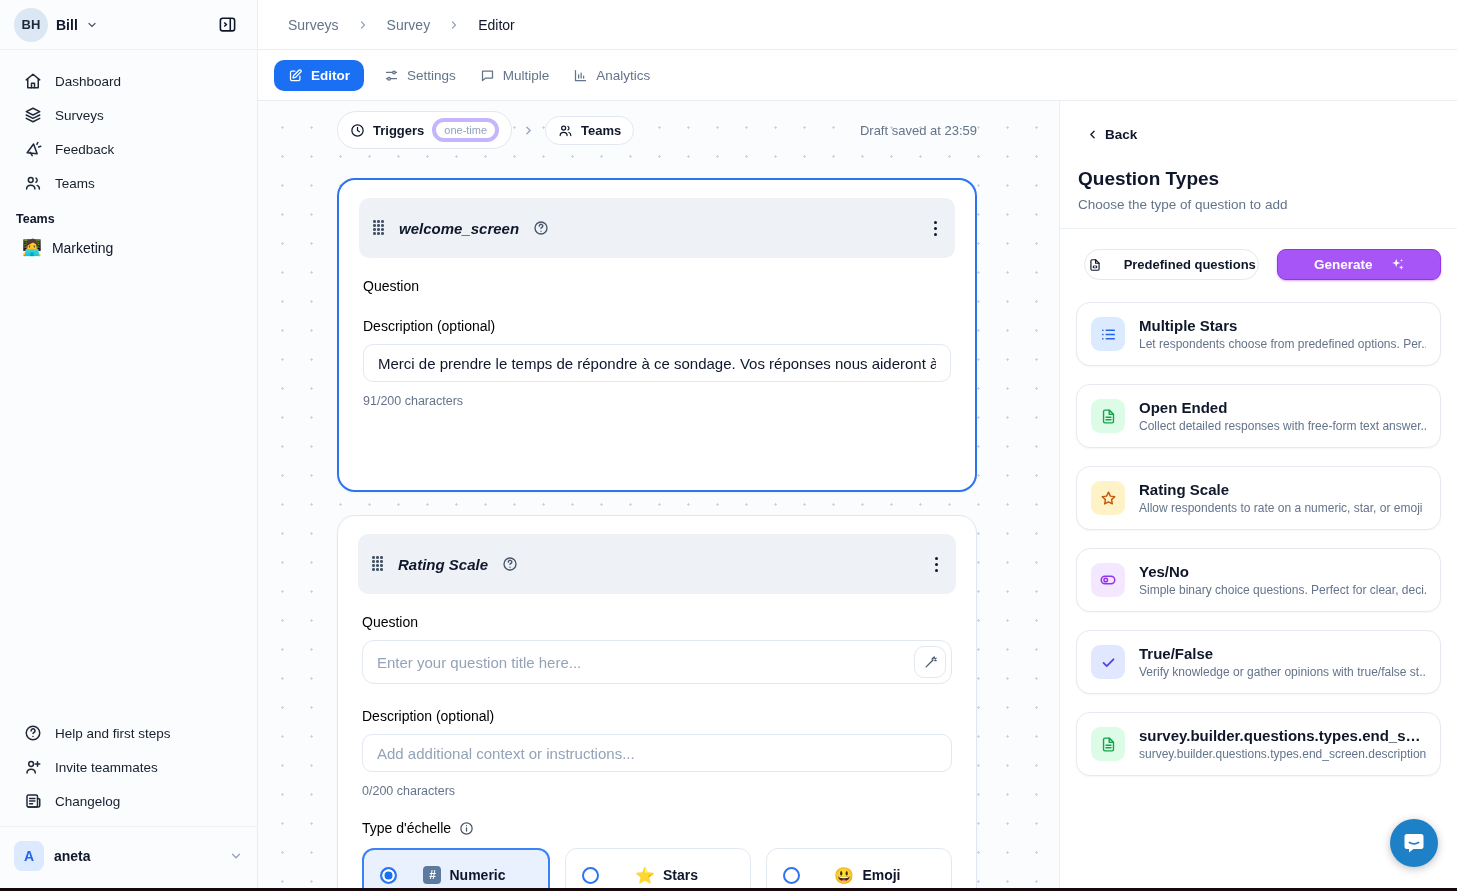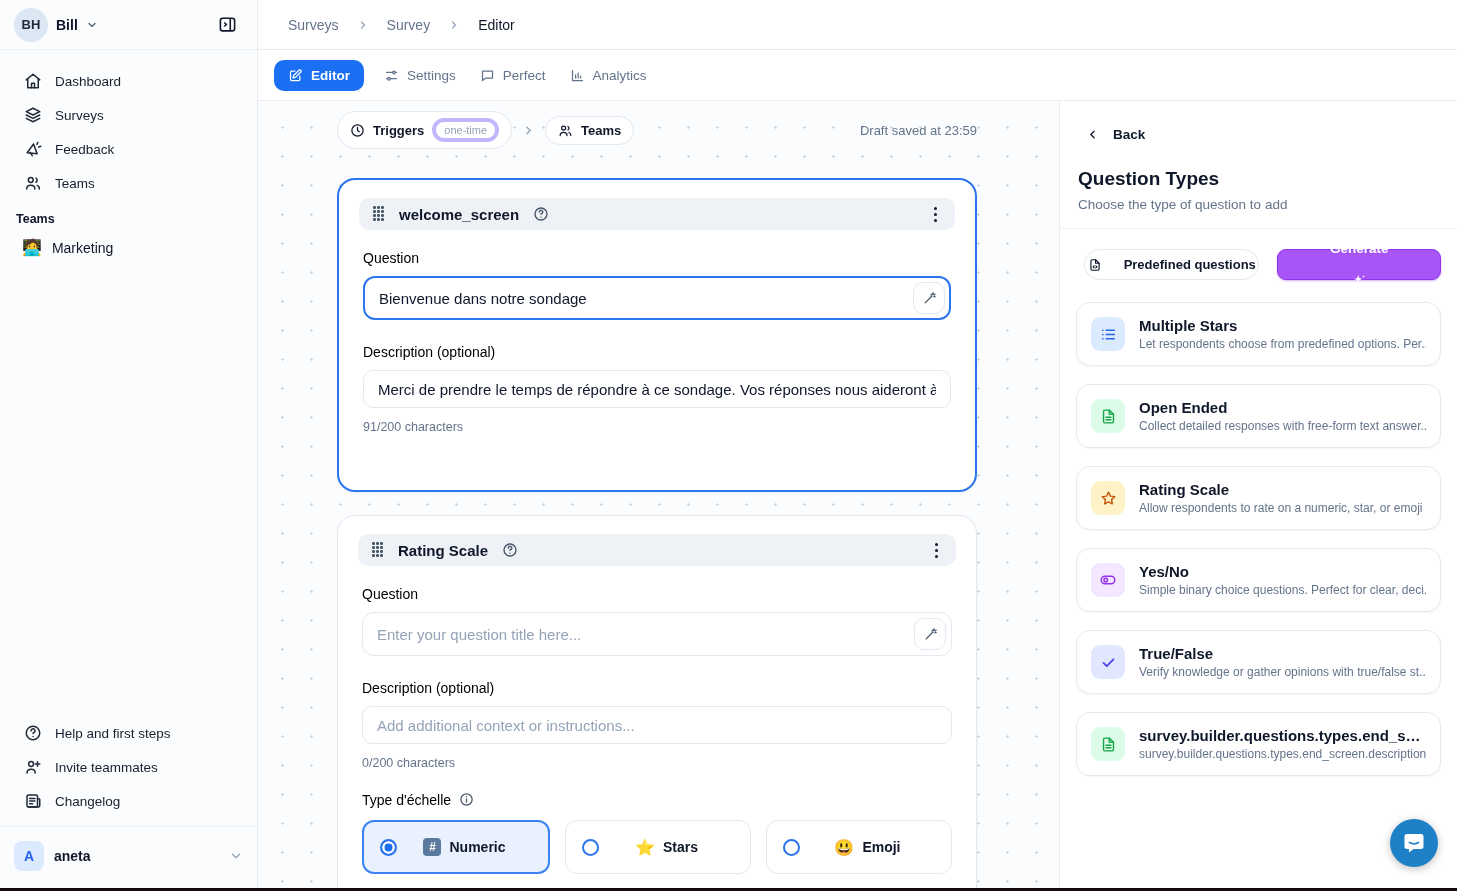--- a/index.html
+++ b/index.html
@@ -64,69 +64,69 @@
   .chip { display:flex; align-items:center; gap:8px; background:#fff; border:1px solid #e2e8f0;
     border-radius:999px; padding:6px 12px; font-size:13px; font-weight:600; color:#0f172a; cursor:pointer; }
   .chip-badge { border:4px solid #c4b5fd; border-radius:999px; padding:2px 8px; font-size:11px;
     font-weight:400; color:#94a3b8; }
   .chip-sep { margin:0 10px; color:#94a3b8; }
   .draft-status { margin-left:auto; font-size:13px; color:#64748b; }
 
   .qcard { position:absolute; left:79px; width:640px; background:#fff; border-radius:18px;
     border:1px solid #e2e8f0; box-shadow:0 1px 3px rgba(15,23,42,.05); }
   .qcard.selected { border:2px solid #2d74ef; }
-  .qcard-header { margin:18px 20px 0 20px; height:32px; background:#eef2f7; border-radius:10px;
-    display:flex; align-items:center; padding:0 14px; gap:14px; }
+  .qcard-header { margin:18px 20px 0 20px; height:60px; background:#eef2f7; border-radius:10px;
+    display:flex; align-items:center; padding:0 14px; gap:14px;font-style:italic; }
   .grip { display:grid; grid-template-columns:repeat(3,4px); grid-auto-rows:4px; cursor:grab; }
   .grip i { width:2.5px; height:2.5px; border-radius:50%; background:#475569; }
   .qcard-title { font-size:15px; font-weight:600; color:#0f172a; }
   .help-ic { color:#475569; cursor:pointer; }
   .kebab { margin-left:auto; display:flex; flex-direction:column; gap:3px; cursor:pointer; padding:4px; }
   .kebab i { width:3px; height:3px; border-radius:50%; background:#0f172a; }
   .qcard-body { padding:20px 24px 24px 24px; }
   .field-label { font-size:14px; font-weight:500; color:#000000; margin-bottom:10px; }
   .inp-wrap { position:relative; }
   .text-inp { width:100%; height:44px; border:1px solid #e2e8f0; border-radius:12px; padding:0 52px 0 14px;
     font-size:15px; color:#0f172a; font-family:inherit; background:#fff; outline:none; }
   .text-inp.focused { border:2px solid #2d74ef; }
   .text-inp::placeholder { color:#94a3b8; }
   .text-inp.small { height:38px; padding:0 14px; border-radius:10px; }
   .wand-btn { position:absolute; right:6px; top:50%; transform:translateY(-50%); width:32px; height:32px;
     background:#fff; border:1px solid #e2e8f0; border-radius:10px; display:flex; align-items:center;
     justify-content:center; color:#475569; cursor:pointer; }
   .char-count { font-size:12.5px; color:#64748b; margin-top:12px; }
-  .scale-label-row { display:flex; gap:8px; margin:22px 0 12px 0; }
+  .scale-label-row { display:flex; align-items:center; gap:8px; margin:22px 0 12px 0; }
   .scale-label-row .field-label { margin:0; }
   .scale-row { display:flex; gap:15px; }
   .scale-opt { flex:1; height:54px; border:1px solid #e2e8f0; border-radius:12px; background:#fff;
     display:flex; align-items:center; padding:0 16px; cursor:pointer; }
   .scale-opt.selected { border:2px solid #3b82f6; background:#e8f1fd; }
   .radio { width:17px; height:17px; border:2px solid #2d74ef; border-radius:50%; background:#fff; flex:none; }
   .radio.on { background:#1a6ff2; box-shadow:inset 0 0 0 2.5px #fff; }
   .scale-opt .center { flex:1; display:flex; align-items:center; justify-content:center; gap:8px; }
   .scale-opt .opt-label { font-size:14px; font-weight:600; color:#0f172a; }
   .hash-key { width:18px; height:18px; background:#5b7a9d; color:#fff; border-radius:4px; font-size:12px;
     font-weight:700; display:flex; align-items:center; justify-content:center; }
   .opt-emoji { font-size:16px; }
 
   
   .panel { position:absolute; left:1059px; top:101px; right:0; bottom:0; background:#fff;
     border-left:1px solid #e9edf2; padding:0 16px; overflow:hidden; }
-  .back-row { display:flex; align-items:center; gap:14px; margin:26px 0 0 10px; font-size:13.5px;
+  .back-row { display:flex; align-items:center; gap:6px; margin:26px 0 0 10px; font-size:13.5px;
     font-weight:600; color:#0f172a; cursor:pointer; }
   .panel-title { font-size:19px; font-weight:700; margin:26px 0 0 2px; }
   .panel-sub { font-size:13.5px; color:#64748b; margin:7px 0 0 2px; }
   .panel-divider { border-top:1px solid #eef1f5; margin:16px -16px 0 -16px; }
   .panel-btns { display:flex; gap:18px; margin:20px 0 0 8px; }
   .predef-btn { display:flex; align-items:center; justify-content:center; gap:22px; width:176px; height:31px;
     background:#fff; border:1px solid #e2e8f0; border-radius:16px; font-size:13px; font-weight:600;
     color:#0f172a; cursor:pointer; font-family:inherit; }
   .generate-btn { display:flex; align-items:center; justify-content:center; gap:17px; width:164px; height:31px;
     background:#a855f7; border:1px solid #9333ea; border-radius:9px; font-size:13.5px; font-weight:600;
-    color:#fff; cursor:pointer; font-family:inherit; box-shadow:0 1px 2px rgba(147,51,234,.4);flex-direction:column; }
+    color:#fff; cursor:pointer; font-family:inherit; box-shadow:0 1px 2px rgba(147,51,234,.4); }
   .qt-list { margin-top:22px; }
   .qt-item { display:flex; align-items:center; gap:14px; height:64px; border:1px solid #e6eaf0;
     border-radius:14px; background:#fff; padding:0 14px; margin-bottom:18px; cursor:pointer;
     box-shadow:0 1px 2px rgba(15,23,42,.04); }
   .qt-icon { width:34px; height:34px; border-radius:9px; display:flex; align-items:center;
     justify-content:center; flex:none; }
   .qt-text { min-width:0; }
   .qt-title { font-size:15px; font-weight:600; color:#0f172a; white-space:nowrap; overflow:hidden;
     text-overflow:ellipsis; }
   .qt-desc { font-size:12px; color:#64748b; margin-top:3px; white-space:nowrap; overflow:hidden; }
@@ -289,21 +289,21 @@
         </svg>
       </span>
     <span>Settings</span>
   </div>
   <div class="tab">
     <span>
         <svg width="15" height="15" viewBox="0 0 24 24" fill="none" stroke="currentColor" stroke-width="2" stroke-linejoin="round">
           <path d="M4 5h16v11H9l-5 4V5z"></path>
         </svg>
       </span>
-    <span>Perfect</span>
+    <span>Multiple</span>
   </div>
   <div class="tab">
     <span>
         <svg width="15" height="15" viewBox="0 0 24 24" fill="none" stroke="currentColor" stroke-width="2" stroke-linecap="round">
           <path d="M4 4v16h16"></path>
           <path d="M9 16v-5M13 16V8M17 16v-3"></path>
         </svg>
       </span>
     <span>Analytics</span>
   </div>
@@ -366,31 +366,20 @@
           </svg>
         </span>
       <span class="kebab">
           <i></i>
           <i></i>
           <i></i>
         </span>
     </div>
     <div class="qcard-body">
       <div class="field-label">Question</div>
-      <div class="inp-wrap">
-        <input class="text-inp focused" type="text" value="Bienvenue dans notre sondage" style="">
-        <button class="wand-btn">
-          <span>
-              <svg width="15" height="15" viewBox="0 0 24 24" fill="none" stroke="currentColor" stroke-width="2" stroke-linecap="round">
-                <path d="M5 19L16 8"></path>
-                <path d="M14.5 6.5l3-3M19 9h2M18 3v2M21 5l-1.5 1.5"></path>
-              </svg>
-            </span>
-        </button>
-      </div>
       <div class="field-label" style="margin-top:24px;">Description (optional)</div>
       <input class="text-inp small" type="text" value="Merci de prendre le temps de répondre à ce sondage. Vos réponses nous aideront à amélior" style="">
       <div class="char-count">91/200 characters</div>
     </div>
   </section>
 
   <section class="qcard" style="top:414px; height:480px;">
     <div class="qcard-header">
       <span class="grip">
           <i></i>

